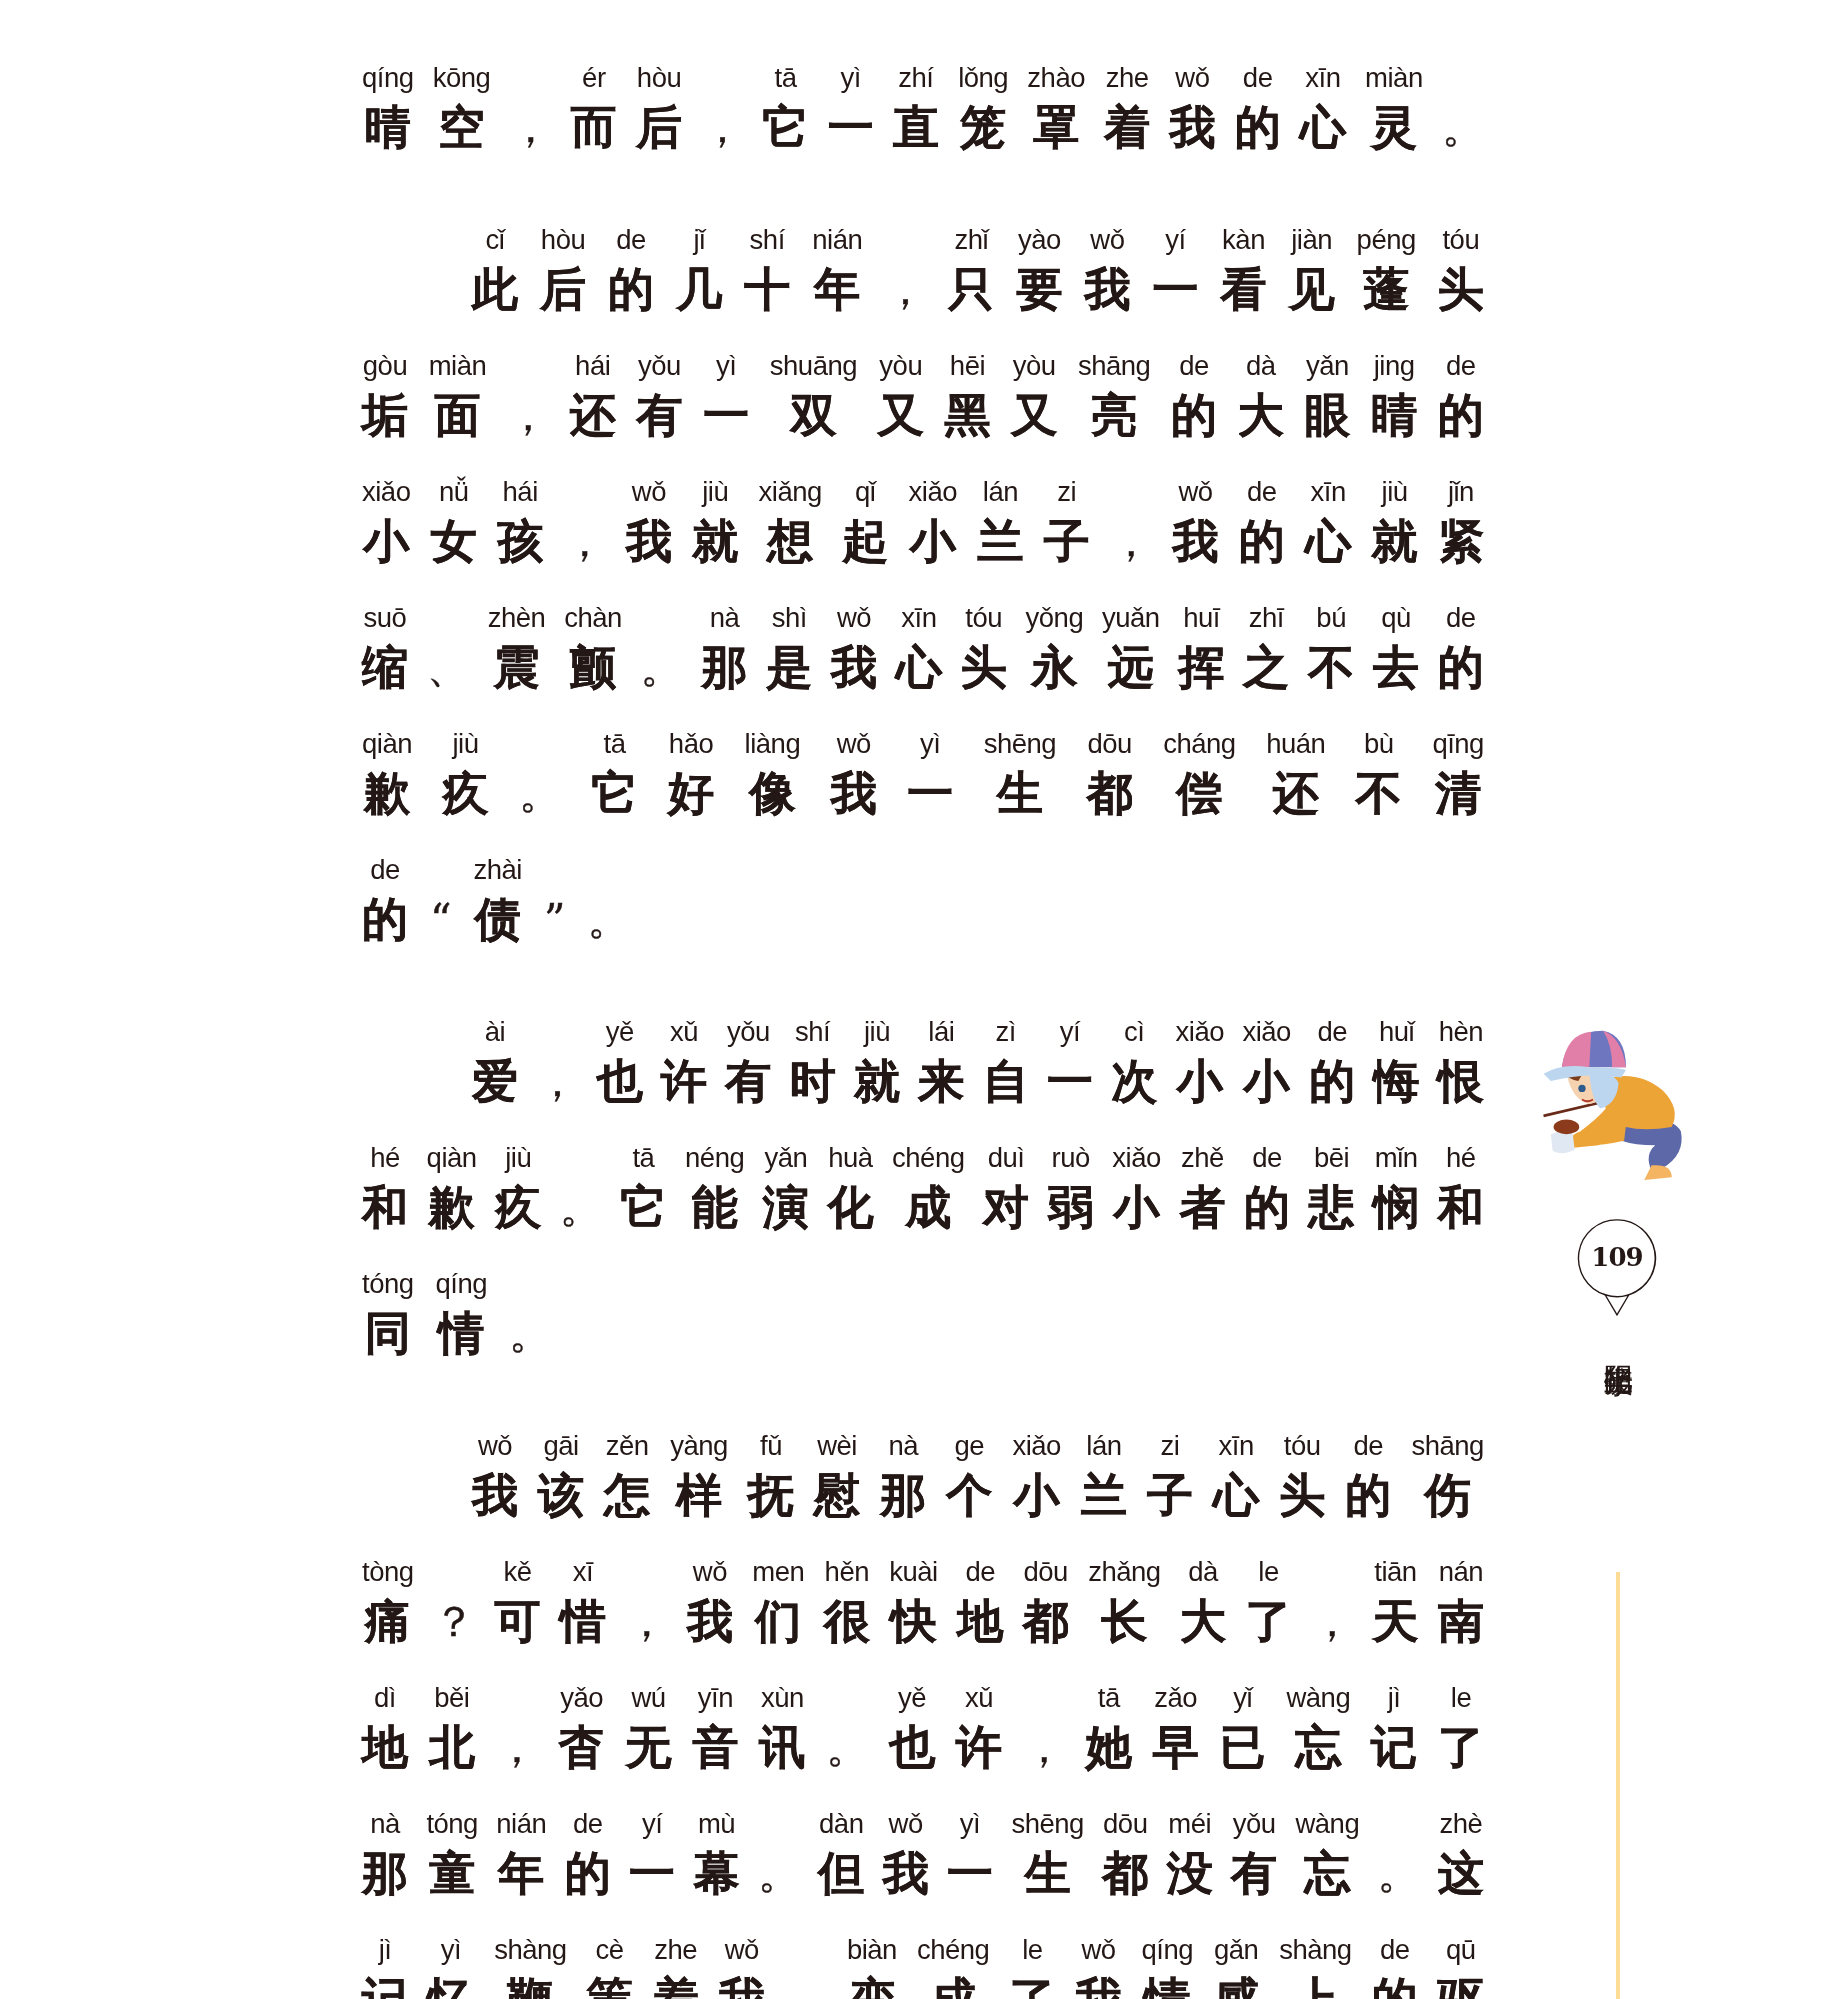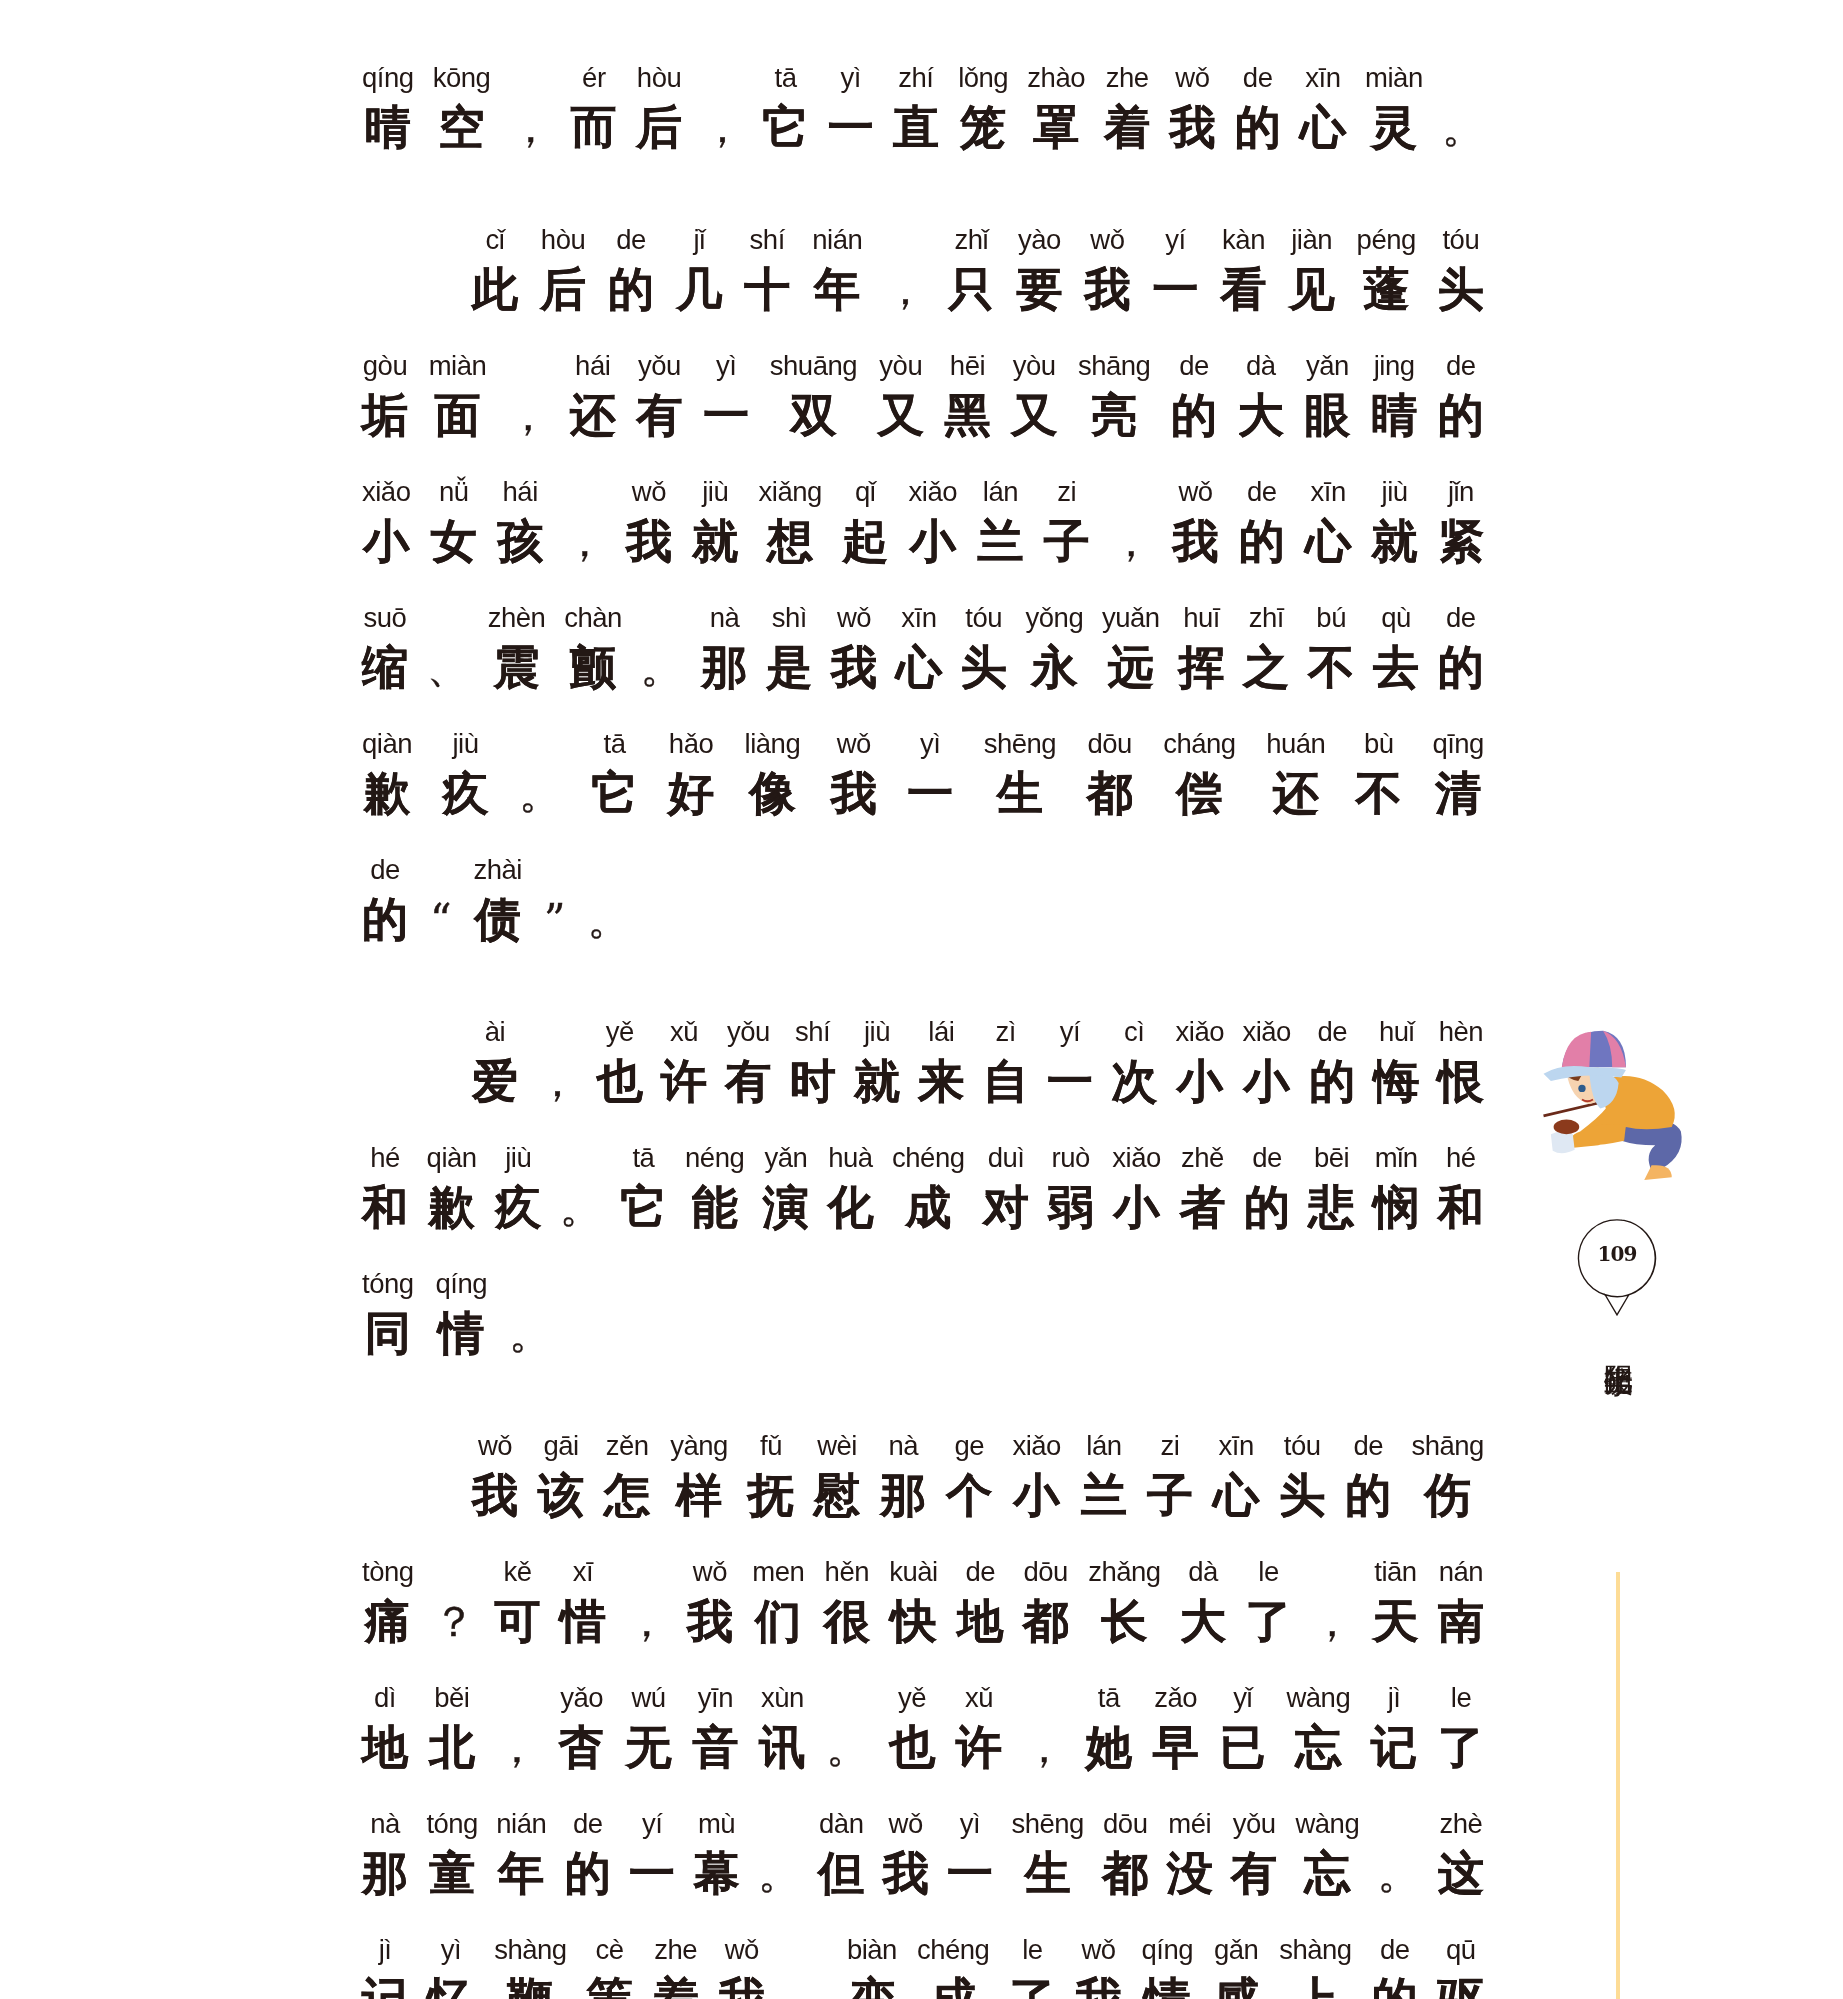--- a/index.html
+++ b/index.html
@@ -19,21 +19,21 @@
         height: 31px; white-space: nowrap; letter-spacing: -0.5px; color: #231815; }
   .hz { font-family: "DejaVu Serif", serif; font-size: 46px; line-height: 57px;
         height: 57px; margin-top: 5.5px; font-weight: bold; color: #231815;
         -webkit-text-stroke: 0.4px #231815; }
   .unit.punct .hz { font-weight: normal; font-size: 42px; }
 
   
   .illustration { position: absolute; left: 1526px; top: 1017px; width: 161px; height: 174px; }
   .badge { position: absolute; left: 1567px; top: 1216px; width: 84px; height: 110px; }
   .badge-num { position: absolute; left: 0; top: 26px; width: 84px; text-align: center;
-               font-family: "DejaVu Serif", serif; font-weight: bold; font-size: 20px;
+               font-family: "DejaVu Serif", serif; font-weight: bold; font-size: 26px;
                color: #231815; letter-spacing: -0.9px; }
   .book-title { position: absolute; left: 1590px; top: 1343px; width: 37px;
                 font-family: "DejaVu Sans", sans-serif; font-size: 29px; line-height: 33px;
                 text-align: center; color: #231815; writing-mode: vertical-rl; }
   .side-line { position: absolute; left: 1608px; top: 1572px; width: 3.7px; height: 427px;
                background: #fddc96; }
 </style>
 </head>
 <body>
 

